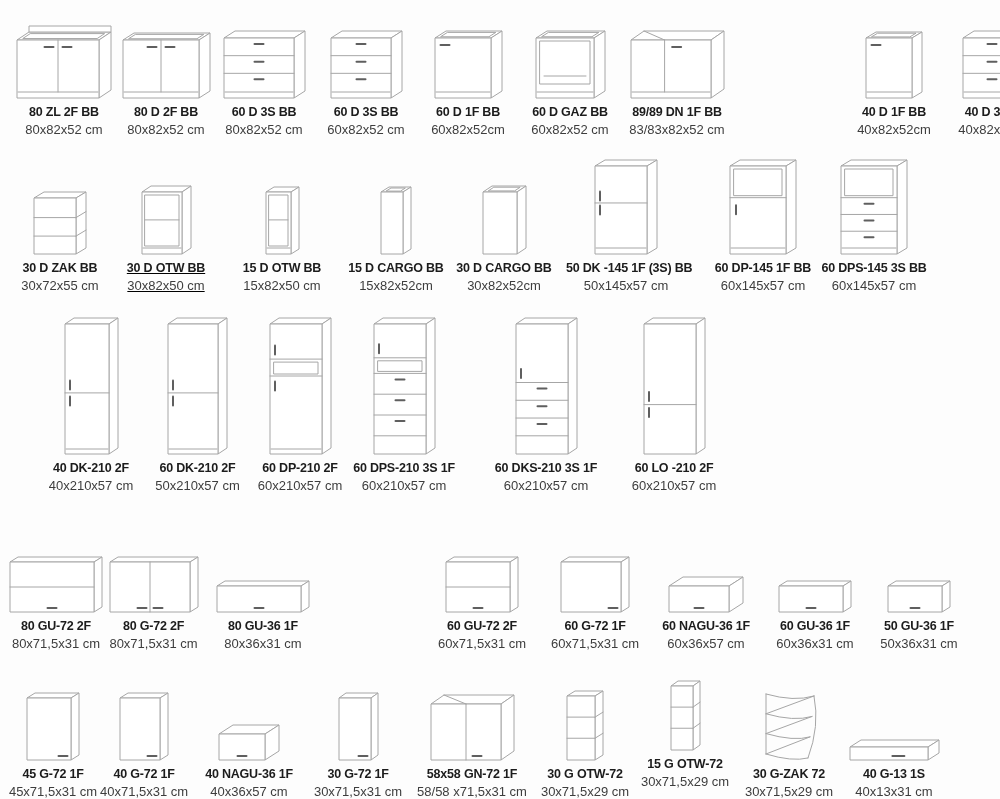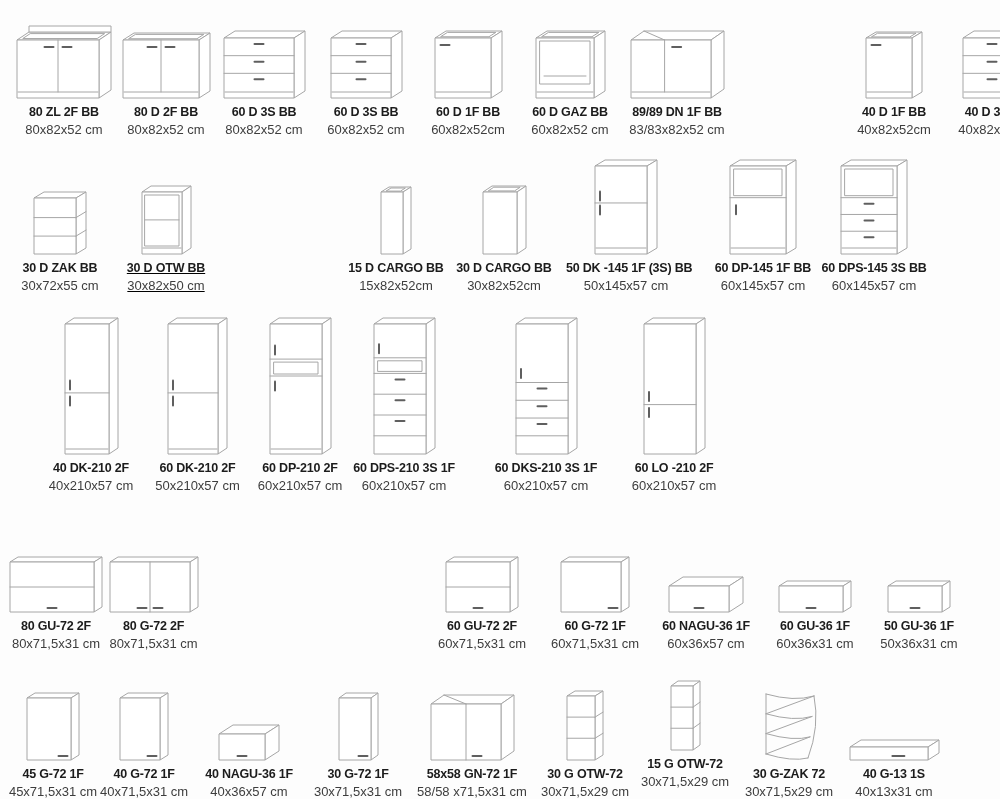--- a/index.html
+++ b/index.html
@@ -190,20 +190,34 @@
           <polygon class="f" points="42,8 51,2 51,64 42,70"></polygon>
           <polygon class="f" points="2,8 42,8 42,70 2,70"></polygon>
           <polygon class="s" points="5,11 39,11 39,62 5,62"></polygon>
           <line class="s" x1="5" y1="35.900000000000006" x2="39" y2="35.900000000000006"></line>
           <line class="s" x1="3" y1="64" x2="41" y2="64"></line>
         </svg>
       </div>
       <div class="nm">30 D OTW BB</div>
       <div class="dm">30x82x50 cm</div>
     </div>
+    <div class="item" style="left: 232px; top: 156px; width: 100px;">
+      <div class="art" style="height: 100px;">
+        <svg width="37" height="71" viewBox="0 0 37 71">
+          <polygon class="f" points="2,7 10,2 35,2 27,7"></polygon>
+          <polygon class="f" points="27,7 35,2 35,64 27,69"></polygon>
+          <polygon class="f" points="2,7 27,7 27,69 2,69"></polygon>
+          <polygon class="s" points="5,10 24,10 24,61 5,61"></polygon>
+          <line class="s" x1="5" y1="34.900000000000006" x2="24" y2="34.900000000000006"></line>
+          <line class="s" x1="3" y1="63" x2="26" y2="63"></line>
+        </svg>
+      </div>
+      <div class="nm">15 D OTW BB</div>
+      <div class="dm">15x82x50 cm</div>
+    </div>
     <div class="item" style="left: 348px; top: 156px; width: 96px;">
       <div class="art" style="height: 100px;">
         <svg width="34" height="71" viewBox="0 0 34 71">
           <polygon class="f" points="2,7 10,2 32,2 24,7"></polygon>
           <polygon class="f" points="24,7 32,2 32,64 24,69"></polygon>
           <polygon class="f" points="2,7 24,7 24,69 2,69"></polygon>
           <polygon class="s" points="7.4399999999999995,6.1 21.44,6.1 26.4,3 12.4,3"></polygon>
         </svg>
       </div>
       <div class="nm">15 D CARGO BB</div>
@@ -391,20 +405,32 @@
           <polygon class="f" points="82,7 90,2 90,52 82,57"></polygon>
           <polygon class="f" points="2,7 82,7 82,57 2,57"></polygon>
           <line class="s" x1="42" y1="7" x2="42" y2="57"></line>
           <line class="h" x1="29.5" y1="53" x2="38.5" y2="53"></line>
           <line class="h" x1="45.5" y1="53" x2="54.5" y2="53"></line>
         </svg>
       </div>
       <div class="nm">80 G-72 2F</div>
       <div class="dm">80x71,5x31 cm</div>
     </div>
+    <div class="item" style="left: 212px; top: 534px; width: 102px;">
+      <div class="art" style="height: 80px;">
+        <svg width="96" height="35" viewBox="0 0 96 35">
+          <polygon class="f" points="2,7 10,2 94,2 86,7"></polygon>
+          <polygon class="f" points="86,7 94,2 94,28 86,33"></polygon>
+          <polygon class="f" points="2,7 86,7 86,33 2,33"></polygon>
+          <line class="h" x1="39.5" y1="29" x2="48.5" y2="29"></line>
+        </svg>
+      </div>
+      <div class="nm">80 GU-36 1F</div>
+      <div class="dm">80x36x31 cm</div>
+    </div>
     <div class="item" style="left: 432px; top: 534px; width: 100px;">
       <div class="art" style="height: 80px;">
         <svg width="76" height="59" viewBox="0 0 76 59">
           <polygon class="f" points="2,7 10,2 74,2 66,7"></polygon>
           <polygon class="f" points="66,7 74,2 74,52 66,57"></polygon>
           <polygon class="f" points="2,7 66,7 66,57 2,57"></polygon>
           <line class="s" x1="2" y1="32" x2="66" y2="32"></line>
           <line class="h" x1="29.5" y1="53" x2="38.5" y2="53"></line>
         </svg>
       </div>

